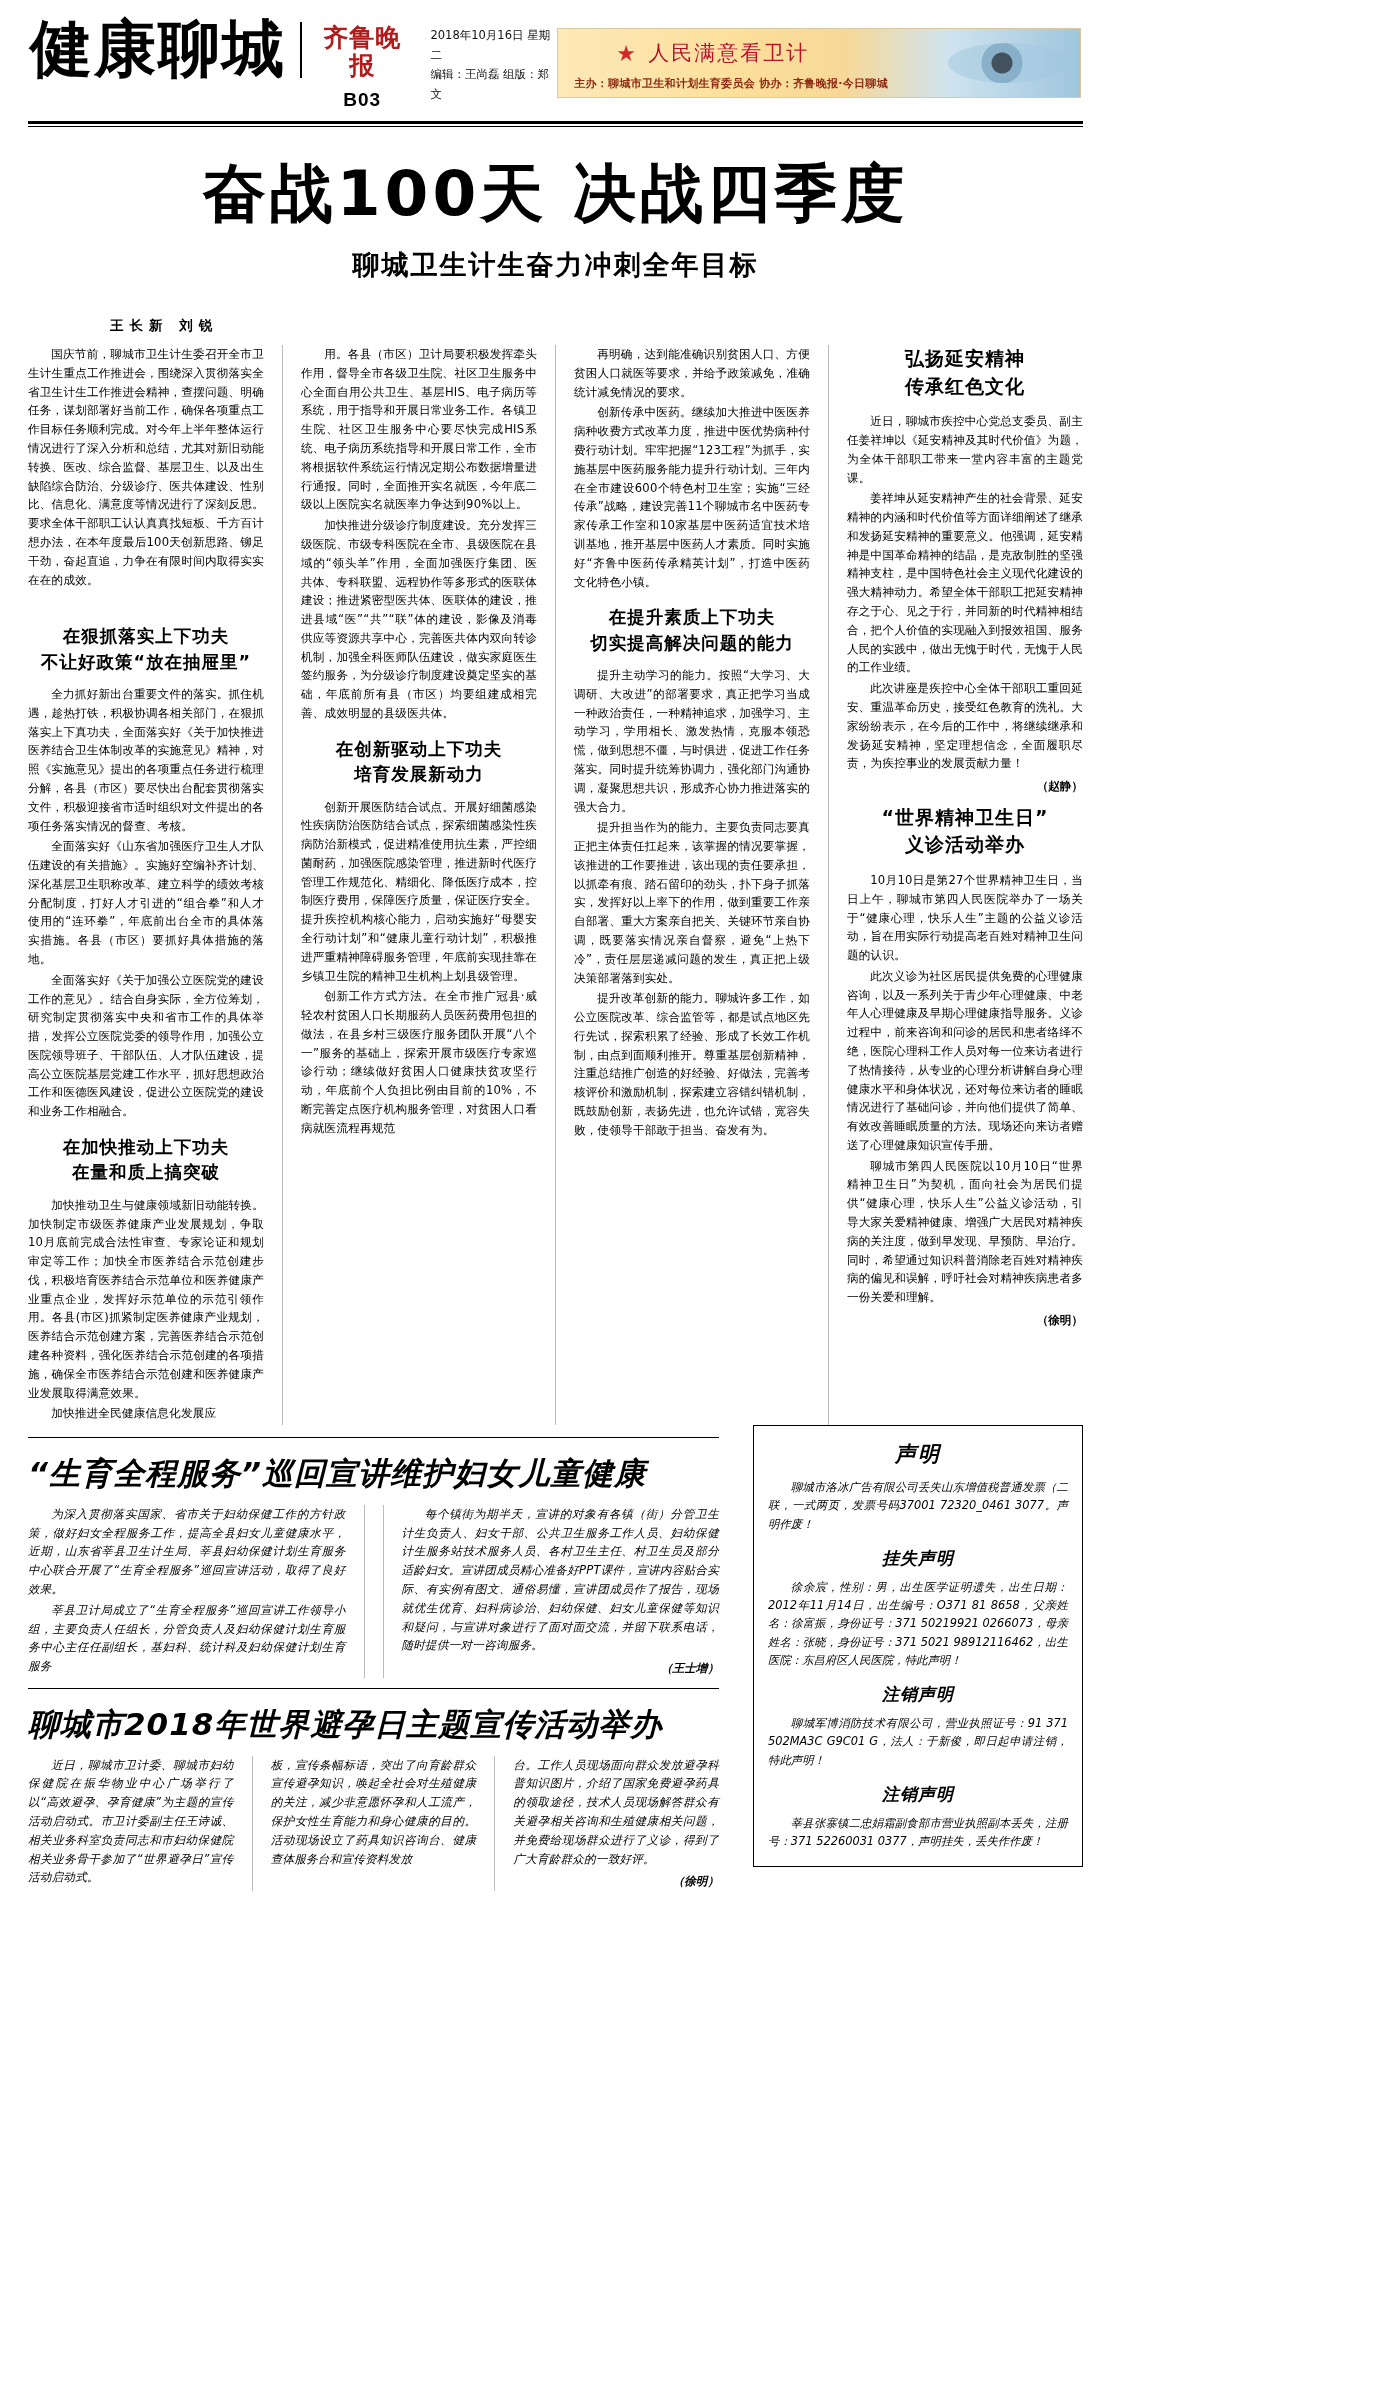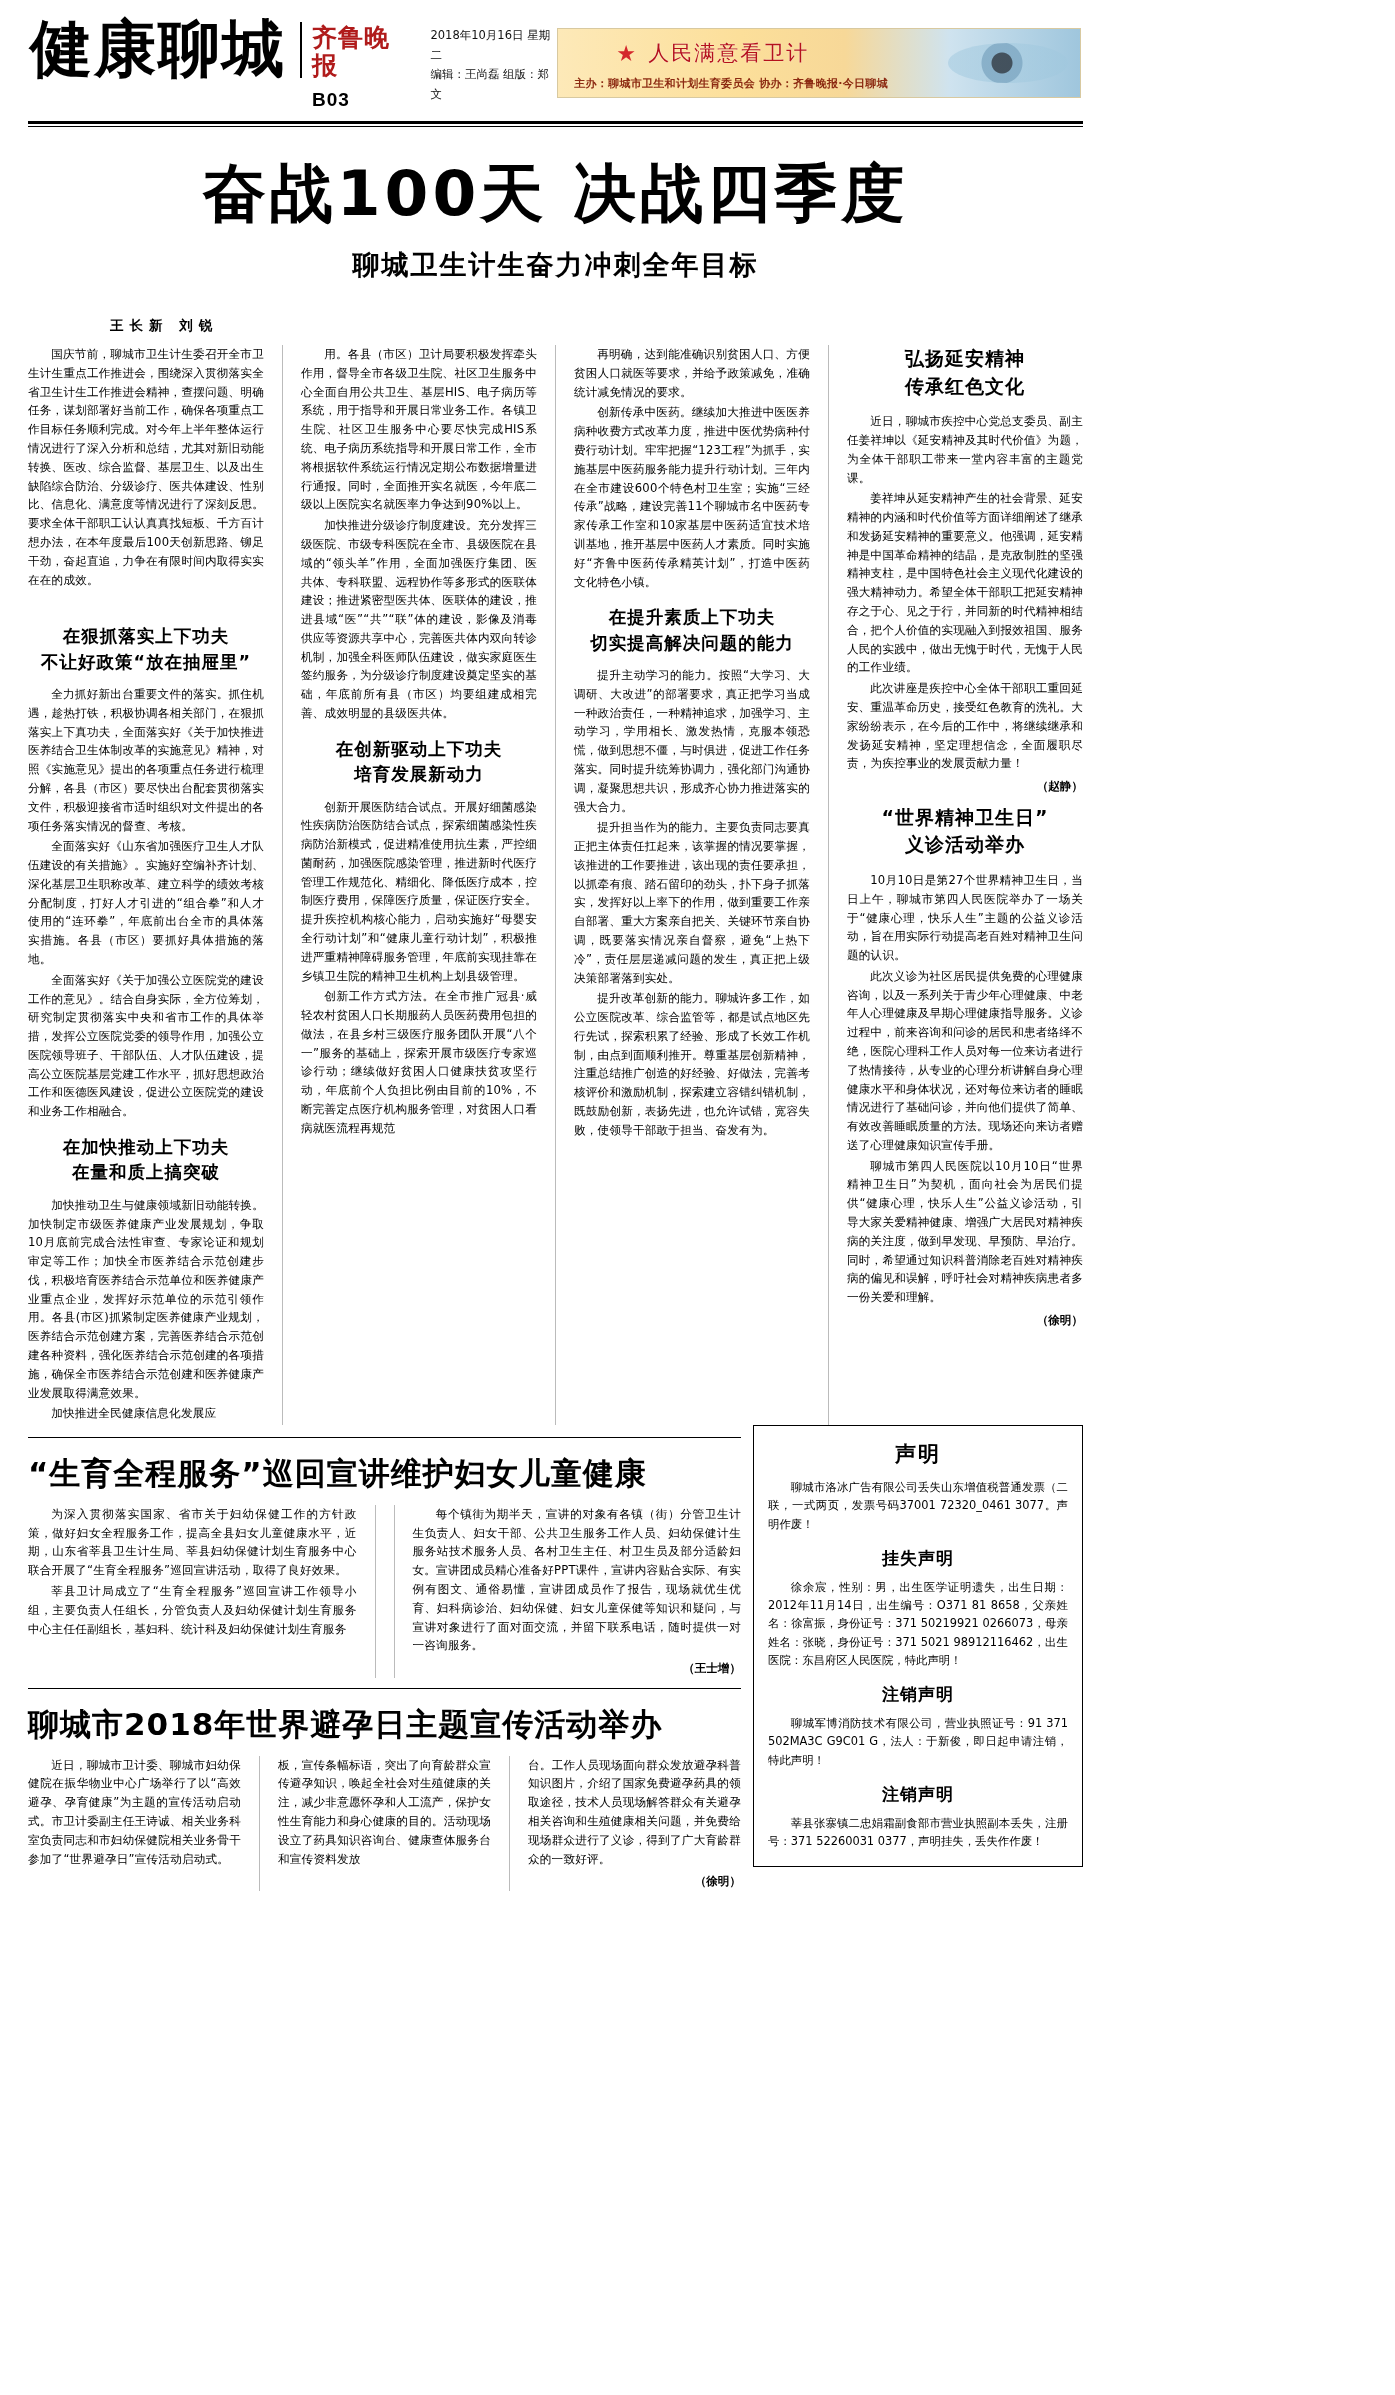--- a/index.html
+++ b/index.html
@@ -41,20 +41,21 @@
     width: 2px;
     background: #000;
     height: 56px;
     margin: 4px 10px 0 14px;
   }
   .masthead-sub {
     display: flex;
     flex-direction: column;
     justify-content: flex-start;
     margin-top: 6px;
+    text-align: center;
   }
   .paper-logo {
     font-size: 25px;
     font-weight: bold;
     font-family: "DejaVu Serif", serif;
     color: #b01b1b;
     letter-spacing: 1px;
     line-height: 1.1;
   }
   .page-no {
@@ -333,21 +334,21 @@
 
       <h3 class="sec-head" style="white-space:pre-line;">“世界精神卫生日”
 义诊活动举办</h3>
       <p class="body">10月10日是第27个世界精神卫生日，当日上午，聊城市第四人民医院举办了一场关于“健康心理，快乐人生”主题的公益义诊活动，旨在用实际行动提高老百姓对精神卫生问题的认识。</p>
       <p class="body">此次义诊为社区居民提供免费的心理健康咨询，以及一系列关于青少年心理健康、中老年人心理健康及早期心理健康指导服务。义诊过程中，前来咨询和问诊的居民和患者络绎不绝，医院心理科工作人员对每一位来访者进行了热情接待，从专业的心理分析讲解自身心理健康水平和身体状况，还对每位来访者的睡眠情况进行了基础问诊，并向他们提供了简单、有效改善睡眠质量的方法。现场还向来访者赠送了心理健康知识宣传手册。</p>
       <p class="body">聊城市第四人民医院以10月10日“世界精神卫生日”为契机，面向社会为居民们提供“健康心理，快乐人生”公益义诊活动，引导大家关爱精神健康、增强广大居民对精神疾病的关注度，做到早发现、早预防、早治疗。同时，希望通过知识科普消除老百姓对精神疾病的偏见和误解，呼吁社会对精神疾病患者多一份关爱和理解。</p>
       <div class="sig">（徐明）</div>
     </div>
   </div>
 
-  <div style="display:flex; padding:0 28px; box-sizing:border-box; gap:12px;">
+  <div style="display:flex; padding:0 28px; box-sizing:border-box; gap:34px;font-style:italic;">
 
     <div style="flex:1;">
       <hr class="rule-thin" style="margin:12px 0 0 0; border-top:1px solid #000;">
       <div class="feature-head">“生育全程服务”巡回宣讲维护妇女儿童健康</div>
       <div class="feature-cols">
         <div class="feature-col">
           <p class="body">为深入贯彻落实国家、省市关于妇幼保健工作的方针政策，做好妇女全程服务工作，提高全县妇女儿童健康水平，近期，山东省莘县卫生计生局、莘县妇幼保健计划生育服务中心联合开展了“生育全程服务”巡回宣讲活动，取得了良好效果。</p>
           <p class="body">莘县卫计局成立了“生育全程服务”巡回宣讲工作领导小组，主要负责人任组长，分管负责人及妇幼保健计划生育服务中心主任任副组长，基妇科、统计科及妇幼保健计划生育服务</p>
         </div>
         <div class="colsep"></div>

